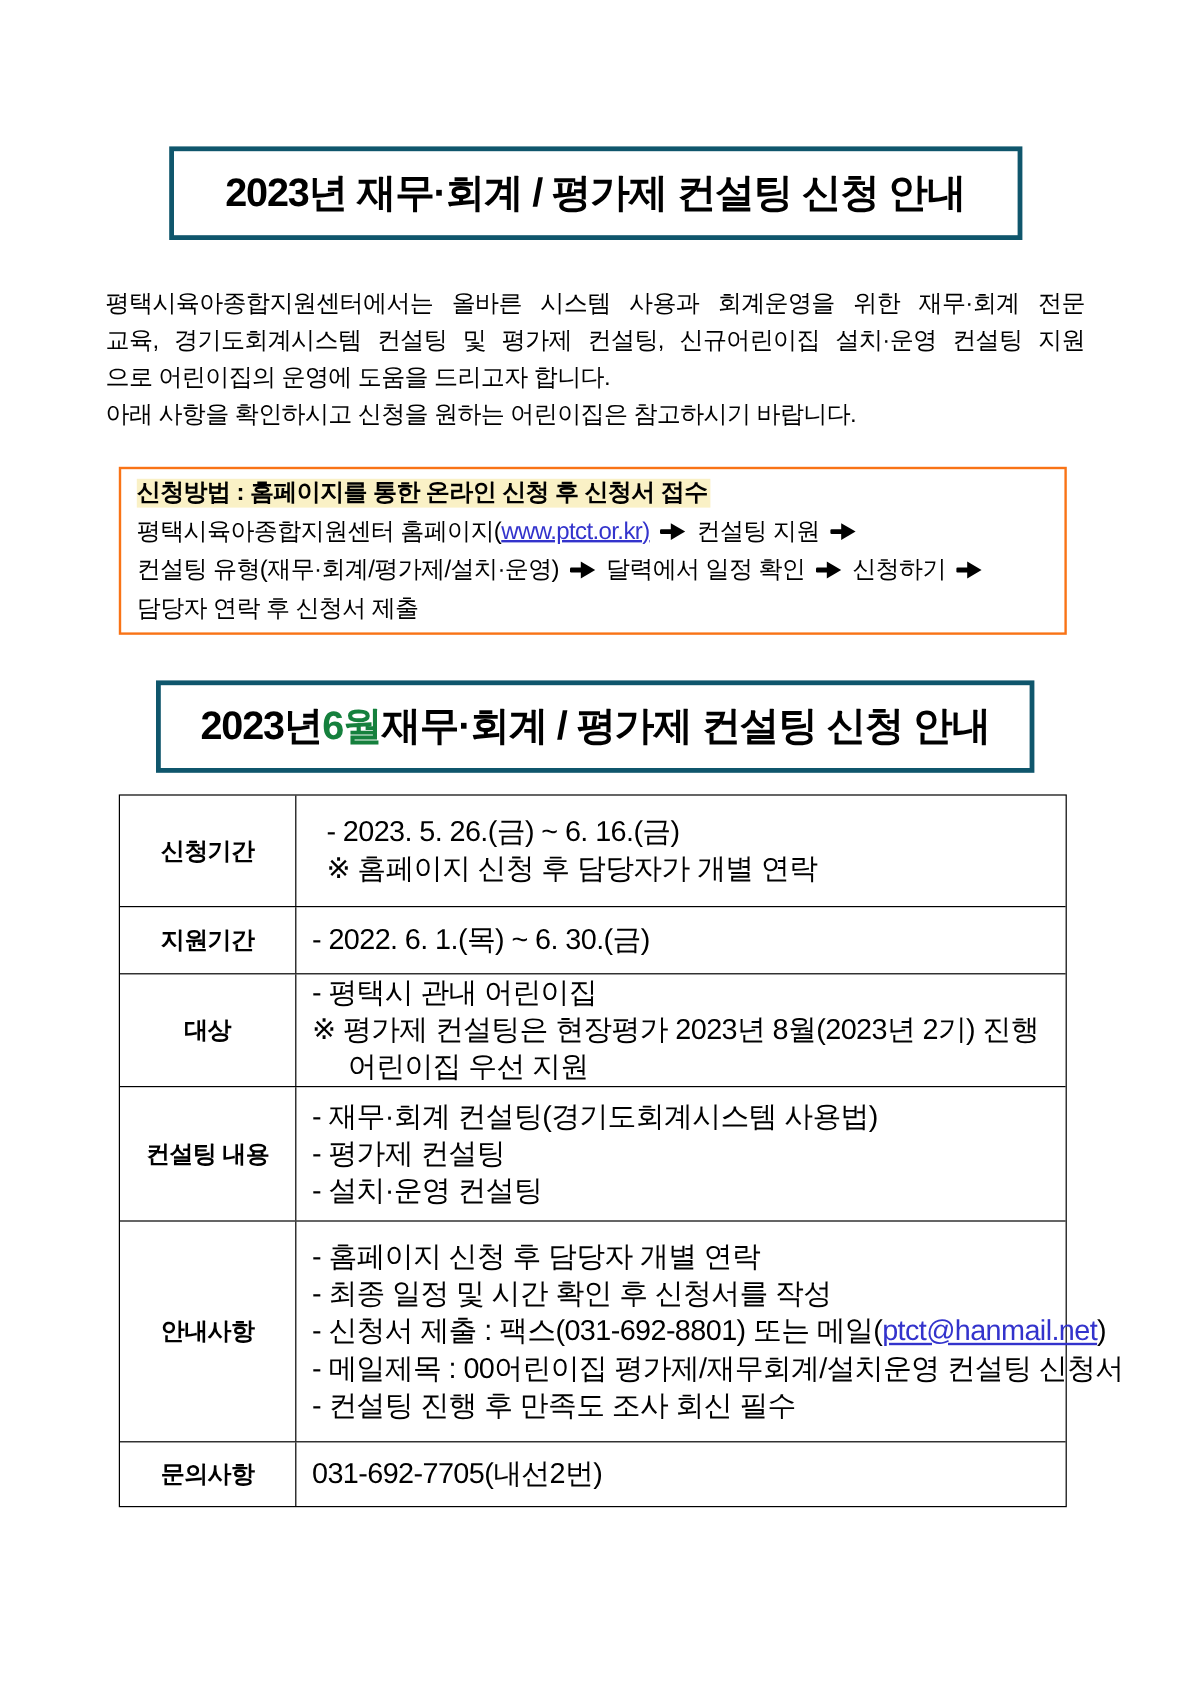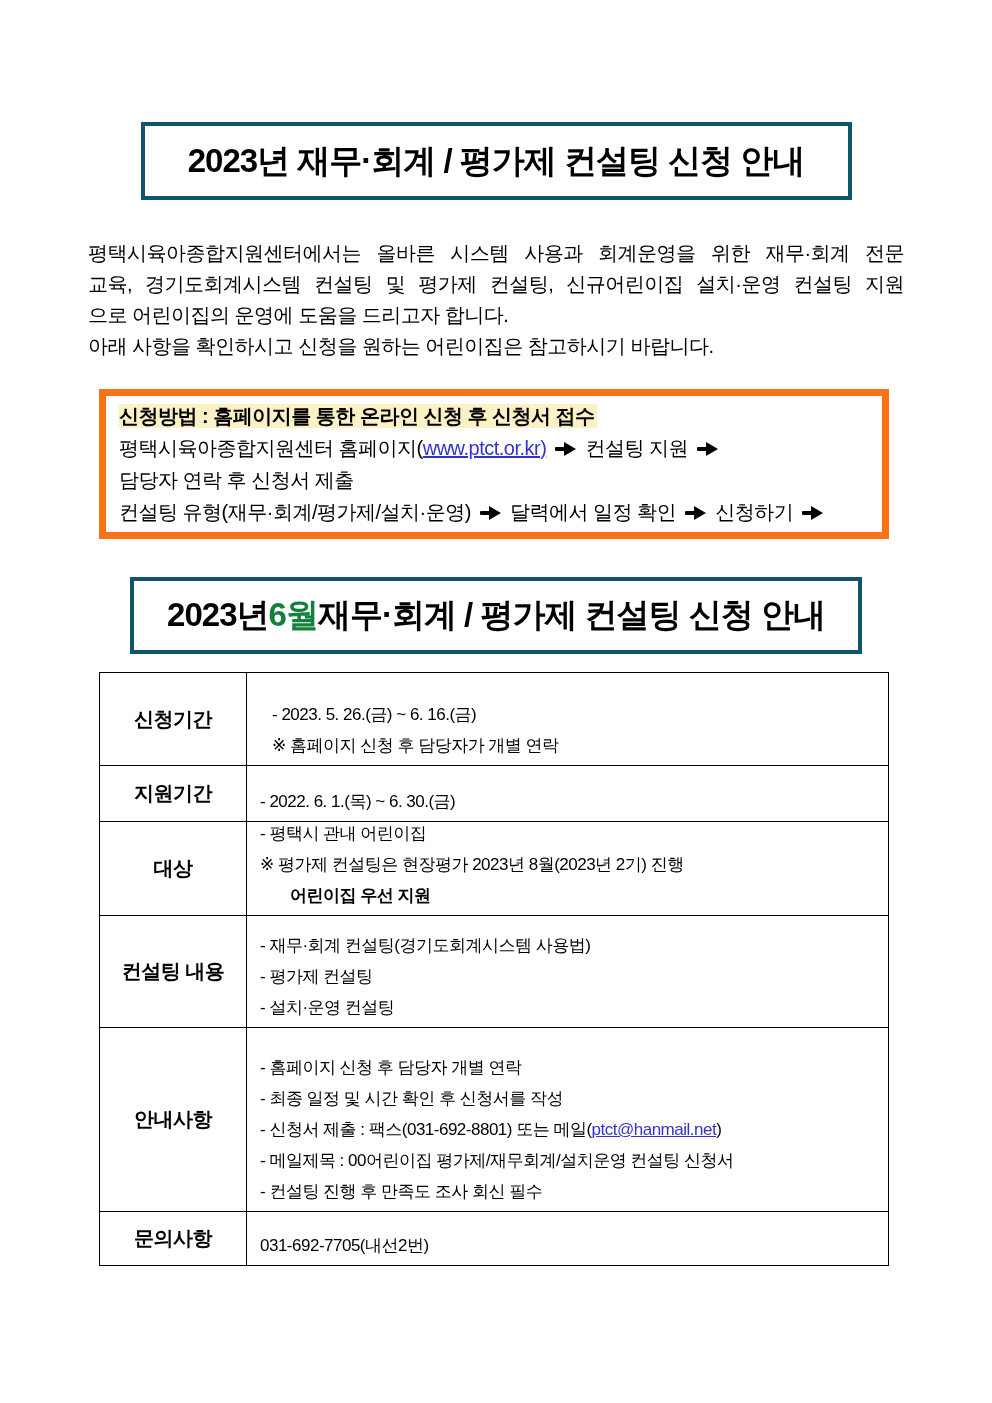--- a/index.html
+++ b/index.html
@@ -24,21 +24,21 @@
   .red-text { color:#15803d; }
 
   
   .intro { margin:38px 88px 0 88px; font-size:20px; line-height:31px; letter-spacing:-0.5px; }
   .intro .jline { text-align:justify; text-align-last:justify; }
   .intro .nline { text-align:left; }
 
   
   .method-box {
     margin:27px 0 0 99px; width:790px;
-    border:7px solid #f97316;
+    border:2px solid #f97316;
     padding:4px 5px 4px 13px;
     font-size:20px; line-height:32px; letter-spacing:-0.5px;
   }
   .method-line { white-space:nowrap; }
   .highlight {
     background:#FAF1C6;
     font-weight:bold;
     padding:1px 2px 1px 0;
   }
   .doclink { color:#3333CC; text-decoration:underline; cursor:pointer; }
@@ -67,26 +67,26 @@
   .trow:nth-child(4) { height:112px; }
   .trow:nth-child(5) { height:184px; }
   .trow:nth-child(6) { height:54px; }
   .tlabel {
     width:147px; border-right:1px solid #000;
     display:flex; align-items:center; justify-content:center;
     font-weight:bold; font-size:20px; letter-spacing:-0.5px;
     flex-shrink:0; text-align:center;
   }
   .tcell {
-    flex:1; display:flex; flex-direction:column; justify-content:flex-end;
+    flex:1; display:flex; flex-direction:column; justify-content:center;
     padding:4px 10px 4px 13px;
-    font-size:17px; line-height:31px; letter-spacing:-0.5px;
+    font-size:24px; line-height:31px; letter-spacing:-0.5px;
   }
   .tline { white-space:nowrap; }
-  .tline.indent { padding-left:30px;font-weight:bold; }
+  .tline.indent { padding-left:30px; }
 </style>
 </head>
 <body>
 
 <div class="page">
 
   <div class="title-box title-box-1">
     <span>2023년 재무·회계 / 평가제 컨설팅 신청 안내</span>
   </div>
 
@@ -96,22 +96,22 @@
     <div class="nline">으로 어린이집의 운영에 도움을 드리고자 합니다.</div>
     <div class="nline">아래 사항을 확인하시고 신청을 원하는 어린이집은 참고하시기 바랍니다.</div>
   </div>
 
   <div class="method-box">
     <div class="method-line">
       <span class="highlight">신청방법 : 홈페이지를 통한 온라인 신청 후 신청서 접수</span>
     </div>
     <div id="method-lines">
         <div class="method-line"><span>평택시육아종합지원센터 홈페이지(</span><span class="doclink">www.ptct.or.kr)</span><span> </span><span class="arrow"></span><span> 컨설팅 지원 </span><span class="arrow"></span></div>
+        <div class="method-line"><span>컨설팅 유형(재무·회계/평가제/설치·운영) </span><span class="arrow"></span><span> 달력에서 일정 확인 </span><span class="arrow"></span><span> 신청하기 </span><span class="arrow"></span></div>
         <div class="method-line"><span>담당자 연락 후 신청서 제출</span></div>
-        <div class="method-line"><span>컨설팅 유형(재무·회계/평가제/설치·운영) </span><span class="arrow"></span><span> 달력에서 일정 확인 </span><span class="arrow"></span><span> 신청하기 </span><span class="arrow"></span></div>
       </div>
   </div>
 
   <div class="title-box title-box-2">
     <span>2023년 </span>
     <span class="red-text">6월</span>
     <span> 재무·회계 / 평가제 컨설팅 신청 안내</span>
   </div>
 
   <div class="table" id="info-table">

